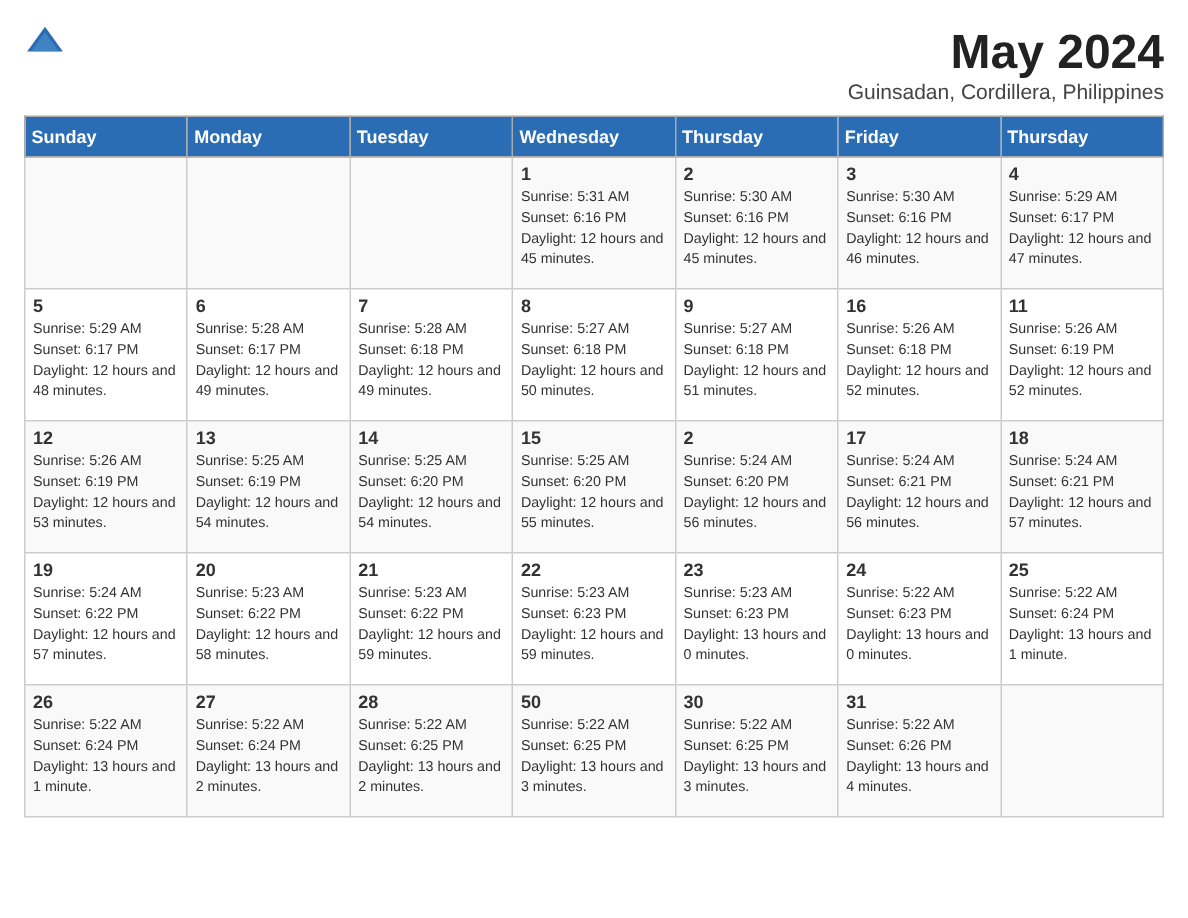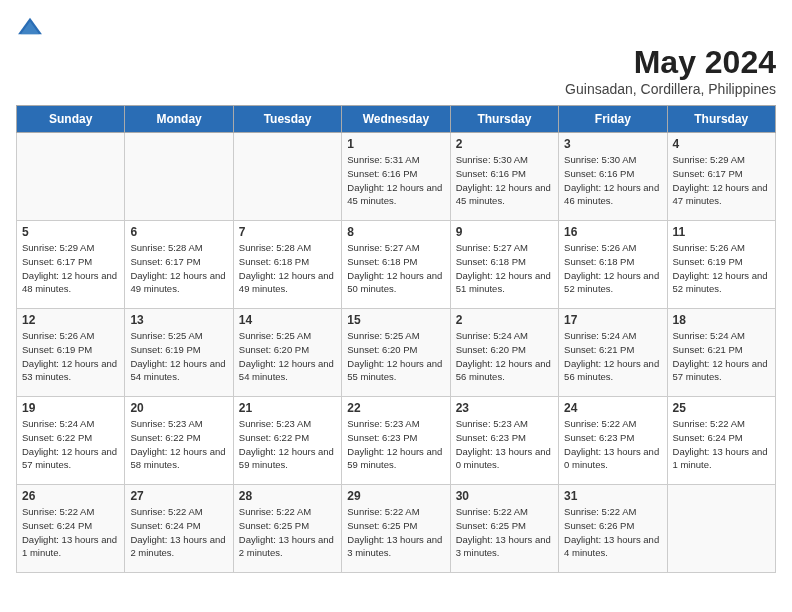--- a/index.html
+++ b/index.html
@@ -25,39 +25,38 @@
       width: 28px;
       height: 22px;
     }
     .title-area {
       text-align: right;
     }
     .month-year {
       font-size: 32px;
       font-weight: bold;
       color: #222;
-      margin-top: 28px;
     }
     .location {
       font-size: 14px;
       color: #444;
       margin-left: 26px;
     }
     table {
       width: 100%;
       border-collapse: collapse;
       table-layout: fixed;
     }
     thead tr th {
       background-color: #2a6db5;
       color: #fff;
       font-size: 12px;
       font-weight: bold;
       padding: 6px 4px;
-      text-align: center;
+      text-align: left;
       border: 1px solid #aaa;
     }
     tbody tr td {
       vertical-align: top;
       border: 1px solid #ccc;
       padding: 4px 5px;
       height: 88px;
       font-size: 10px;
       color: #333;
       background: #fff;
@@ -223,21 +222,21 @@
         </td>
         <td>
           <div class="day-num">27</div>
         <div class="day-info">Sunrise: 5:22 AM<br>Sunset: 6:24 PM<br>Daylight: 13 hours and 2 minutes.</div>
         </td>
         <td>
           <div class="day-num">28</div>
         <div class="day-info">Sunrise: 5:22 AM<br>Sunset: 6:25 PM<br>Daylight: 13 hours and 2 minutes.</div>
         </td>
         <td>
-          <div class="day-num">29</div>
+          <div class="day-num">50</div>
         <div class="day-info">Sunrise: 5:22 AM<br>Sunset: 6:25 PM<br>Daylight: 13 hours and 3 minutes.</div>
         </td>
         <td>
           <div class="day-num">30</div>
         <div class="day-info">Sunrise: 5:22 AM<br>Sunset: 6:25 PM<br>Daylight: 13 hours and 3 minutes.</div>
         </td>
         <td>
           <div class="day-num">31</div>
         <div class="day-info">Sunrise: 5:22 AM<br>Sunset: 6:26 PM<br>Daylight: 13 hours and 4 minutes.</div>
         </td>

